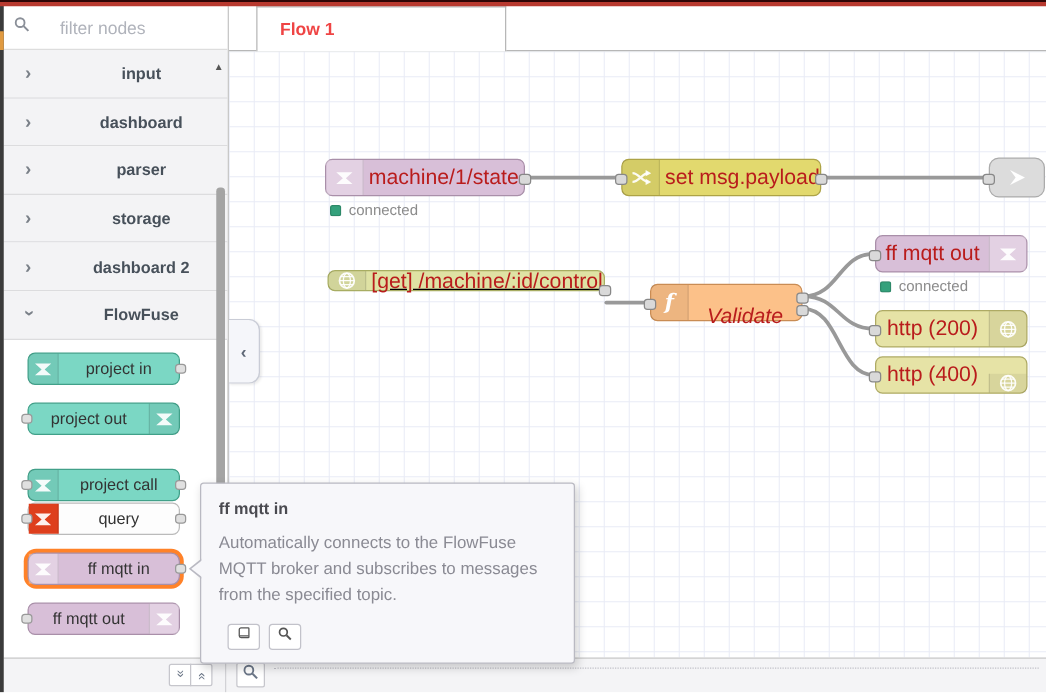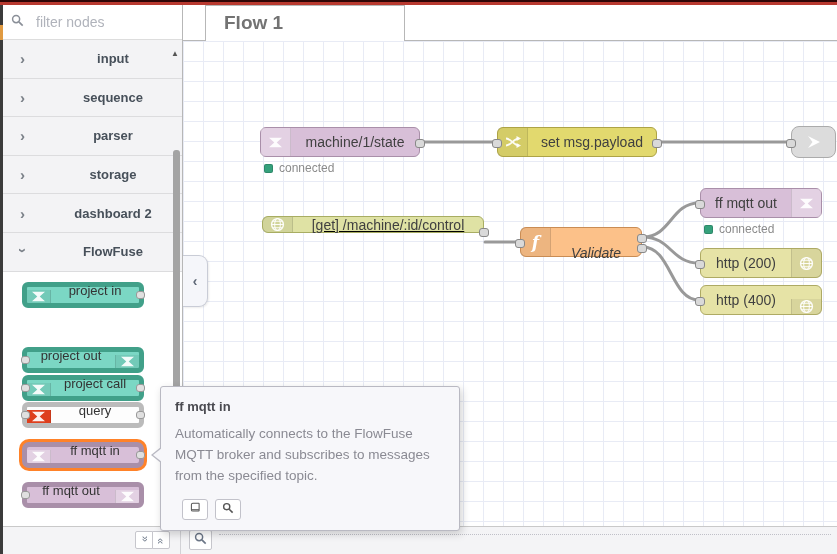--- a/index.html
+++ b/index.html
@@ -9,32 +9,32 @@
   
   .topbar { position:absolute; left:0; top:0; width:837px; height:5px; z-index:90;
     background:linear-gradient(to bottom,#2f0606 0%,#2f0606 40%,#b8392f 40%,#b8392f 100%); }
   .leftborder { position:absolute; left:0; top:0; width:3px; height:554px; background:#3b3b3b; z-index:89; }
   .leftnotch { position:absolute; left:0; top:25px; width:3px; height:15px; background:#e09a41; z-index:91; }
 
   
   .palette { position:absolute; left:3px; top:5px; width:180px; height:521px;
     background:#fff; border-right:1px solid #b7b7b7; z-index:10; }
   .psearch { height:35px; border-bottom:1px solid #ddd; display:flex; align-items:center;
-    padding:0 8px; gap:12px; background:#fff; }
+    padding:0 8px; gap:24px; background:#fff; }
   .psearch input { border:none; outline:none; font-size:14px; color:#555; width:100%;
     background:transparent; font-family:"Liberation Sans",sans-serif; }
   .psearch input::placeholder { color:#b0b3bb; }
   .pcat { height:38.6px; display:flex; align-items:center; gap:15px; padding-left:17px;
     background:#f3f3f5; border-bottom:1px solid #dcdcde; cursor:pointer; }
   .pcat .chev { color:#7a8088; font-size:15px; font-weight:bold; width:9px; display:inline-block;
     transform-origin:40% 50%; }
   .pcat.expanded .chev { transform:rotate(90deg); }
   .pcat .clabel { font-weight:bold; font-size:13px; color:#47505a; }
-  .pnode { position:absolute; height:26px; border-radius:6px; border:5px solid #1d4ed8;
-    display:flex; cursor:move; z-index:3;align-items:flex-end; }
+  .pnode { position:absolute; height:26px; border-radius:6px; border:1px solid #1d4ed8;
+    display:flex; cursor:move; z-index:3; }
   .pnode.highlight { box-shadow:0 0 0 3px #ff8229; border-radius:7px; }
   .picon { width:24px; display:flex; align-items:center; justify-content:center; }
   .iconsep-left { border-right:1px solid rgba(0,0,0,0.1); }
   .iconsep-right { border-left:1px solid rgba(0,0,0,0.1); }
   .shade-dark { background:rgba(0,0,0,0.06); }
   .shade-light { background:rgba(255,255,255,0.28); }
   .plabel { flex:1; text-align:center; font-size:13px; color:#333; line-height:24px;
     white-space:nowrap; padding:0 4px; }
   .pport { position:absolute; width:9px; height:8px; border-radius:3px; background:#e0e0e0;
     border:1px solid #999; top:50%; margin-top:-4px; }
@@ -42,32 +42,32 @@
   .pscroll-arrow { position:absolute; right:3px; top:44px; font-size:8px; color:#555; z-index:4; }
   .pscroll-thumb { position:absolute; right:2px; top:145px; width:7px; height:283px;
     background:#a4a4a4; border-radius:3px; z-index:4; }
 
   
   .tabbar { position:absolute; left:183px; top:5px; width:654px; height:36px; background:#fff;
     border-bottom:1px solid #b7b7b7; z-index:8; }
   .tab { position:absolute; left:22px; top:0; width:200px; height:36px; background:#fff;
     border:1px solid #b7b7b7; border-bottom:none; z-index:9; cursor:pointer; }
   .tab .tlabel { display:block; padding-left:18px; line-height:34px; font-weight:bold;
-    font-size:19px; color:#737373; }
+    font-size:14px; color:#ef4444; }
 
   
   .canvas { position:absolute; left:183px; top:41px; width:654px; height:485px; background:#fff;
     background-image:linear-gradient(#e8ebf5 1px,transparent 1px),
                      linear-gradient(90deg,#e8ebf5 1px,transparent 1px);
     background-size:20px 20px; overflow:hidden; z-index:5; }
   .wires { position:absolute; left:0; top:0; width:100%; height:100%; z-index:1; }
   .cnode { position:absolute; border-radius:6px; border:1px solid #999; display:flex; z-index:3;
     cursor:move; }
   .cicon { width:30px; display:flex; align-items:center; justify-content:center; }
-  .clabel { flex:1; text-align:center; font-size:14px; color:#404040; white-space:nowrap;
+  .clabel { flex:1; text-align:center; font-size:17px; color:#b91c1c; white-space:nowrap;
     overflow:hidden; align-self:center; padding:0 4px; }
   .clabel.italic { font-style:italic;margin-top:21px; }
   .cport { position:absolute; width:10px; height:9px; background:#d9d9d9; border:1px solid #888;
     border-radius:3px; z-index:4; }
   .cstatus { position:absolute; display:flex; align-items:center; gap:6px; font-size:12px;
     color:#8b8b8b; z-index:3; }
   .cstatus .dot { width:9px; height:9px; border-radius:2px; }
   .ficon { font-family:"DejaVu Serif",serif; font-style:italic; font-weight:bold;
     font-size:17px; color:#fff; }
   .palette-toggle { position:absolute; left:0; top:214px; width:25px; height:52px;
@@ -124,21 +124,21 @@
       </span>
       <input type="text" placeholder="filter nodes" style="">
     </div>
     <div id="pcats">
         <div class="pcat">
           <span class="chev">›</span>
                    <span class="clabel">input</span>
         </div>
         <div class="pcat">
           <span class="chev">›</span>
-                   <span class="clabel">sequence</span>
+                   <span class="clabel">dashboard</span>
         </div>
         <div class="pcat">
           <span class="chev">›</span>
                    <span class="clabel">parser</span>
         </div>
         <div class="pcat">
           <span class="chev">›</span>
                    <span class="clabel">storage</span>
         </div>
         <div class="pcat">
@@ -153,21 +153,21 @@
     <div id="pnodes">
         <div class="pnode" style="left: 19px; top: 277px; width: 122px; background: rgb(123, 215, 196); border-color: rgb(65, 160, 137);">
           <span class="picon shade-dark iconsep-left" style="">
             <svg width="15" height="13" viewBox="0 0 16 14">
               <path d="M1 2 H15 L9.3 7 L15 12 H1 L6.7 7 Z" fill="rgba(255,255,255,0.92)"></path>
             </svg>
           </span>
           <span class="plabel">project in</span>
           <span class="pport out"></span>
         </div>
-        <div class="pnode" style="left: 19px; top: 317px; width: 122px; background: rgb(123, 215, 196); border-color: rgb(65, 160, 137); margin-top: 25px;">
+        <div class="pnode" style="left: 19px; top: 317px; width: 122px; background: rgb(123, 215, 196); border-color: rgb(65, 160, 137);">
           <span class="plabel">project out</span>
           <span class="picon shade-dark iconsep-right" style="">
             <svg width="15" height="13" viewBox="0 0 16 14">
               <path d="M1 2 H15 L9.3 7 L15 12 H1 L6.7 7 Z" fill="rgba(255,255,255,0.92)"></path>
             </svg>
           </span>
           <span class="pport in"></span>
         </div>
         <div class="pnode" style="left: 19px; top: 357px; width: 122px; background: rgb(123, 215, 196); border-color: rgb(65, 160, 137); margin-top: 13px;">
           <span class="picon shade-dark iconsep-left" style="">

